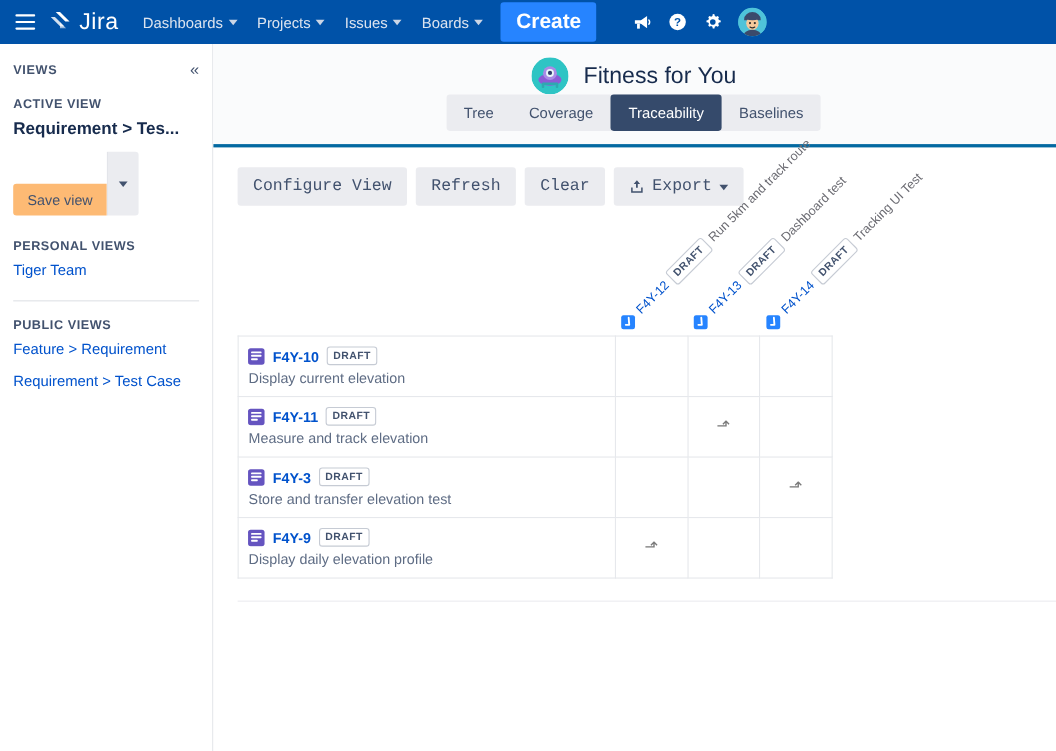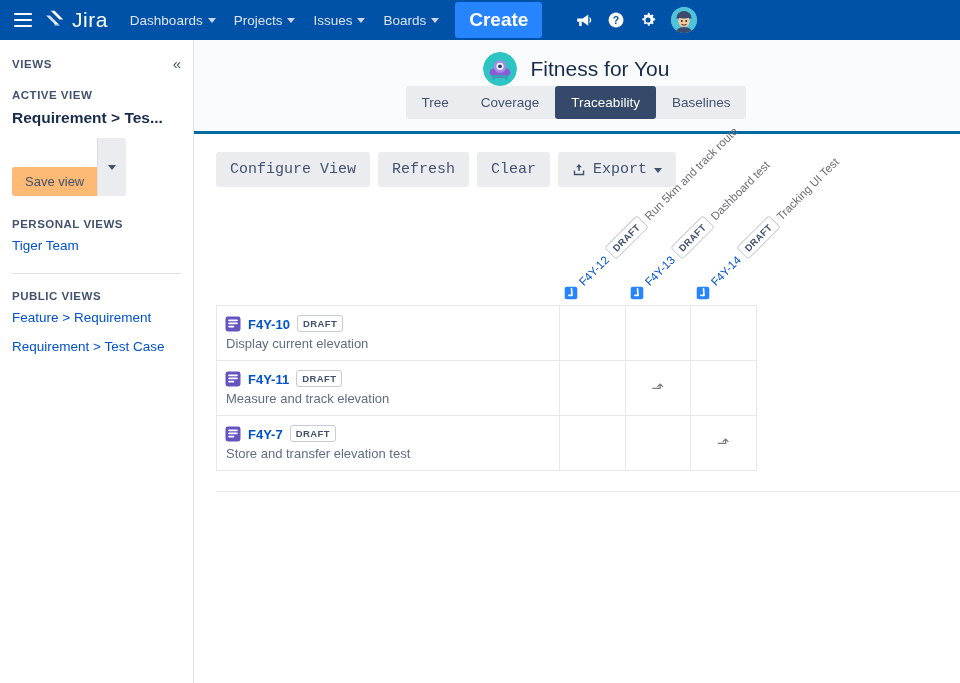--- a/index.html
+++ b/index.html
@@ -392,29 +392,47 @@
 
           <tr>
             <td class="rowhead">
               <div class="rh-top">
                 <svg class="req-icon" viewBox="0 0 16 16">
                   <rect x="0.5" y="0.5" width="15" height="15" rx="2.4" fill="#6554c0"></rect>
                   <rect x="3.2" y="3.5" width="9.6" height="1.7" rx=".8" fill="#fff"></rect>
                   <rect x="3.2" y="6.6" width="9.6" height="1.7" rx=".8" fill="#fff"></rect>
                   <rect x="3.2" y="9.7" width="6.2" height="1.7" rx=".8" fill="#fff"></rect>
                 </svg>
-                <span class="rkey">F4Y-7</span>
+                <span class="rkey">F4Y-3</span>
                 <span class="badge-draft">DRAFT</span>
               </div>
               <div class="rsum">Store and transfer elevation test</div>
             </td>
             <td class="cell"><span class="linkarrow blank"></span></td>
             <td class="cell"><span class="linkarrow blank"></span></td>
             <td class="cell"><span class="linkarrow">⬏</span></td>
           </tr>
 
+          <tr>
+            <td class="rowhead">
+              <div class="rh-top">
+                <svg class="req-icon" viewBox="0 0 16 16">
+                  <rect x="0.5" y="0.5" width="15" height="15" rx="2.4" fill="#6554c0"></rect>
+                  <rect x="3.2" y="3.5" width="9.6" height="1.7" rx=".8" fill="#fff"></rect>
+                  <rect x="3.2" y="6.6" width="9.6" height="1.7" rx=".8" fill="#fff"></rect>
+                  <rect x="3.2" y="9.7" width="6.2" height="1.7" rx=".8" fill="#fff"></rect>
+                </svg>
+                <span class="rkey">F4Y-9</span>
+                <span class="badge-draft">DRAFT</span>
+              </div>
+              <div class="rsum">Display daily elevation profile</div>
+            </td>
+            <td class="cell"><span class="linkarrow">⬏</span></td>
+            <td class="cell"><span class="linkarrow blank"></span></td>
+            <td class="cell"><span class="linkarrow blank"></span></td>
+          </tr>
         </tbody>
       </table>
 
       <div class="bottom-rule"></div>
     </div>
   </div>
 </div>
 
 </body></html>

